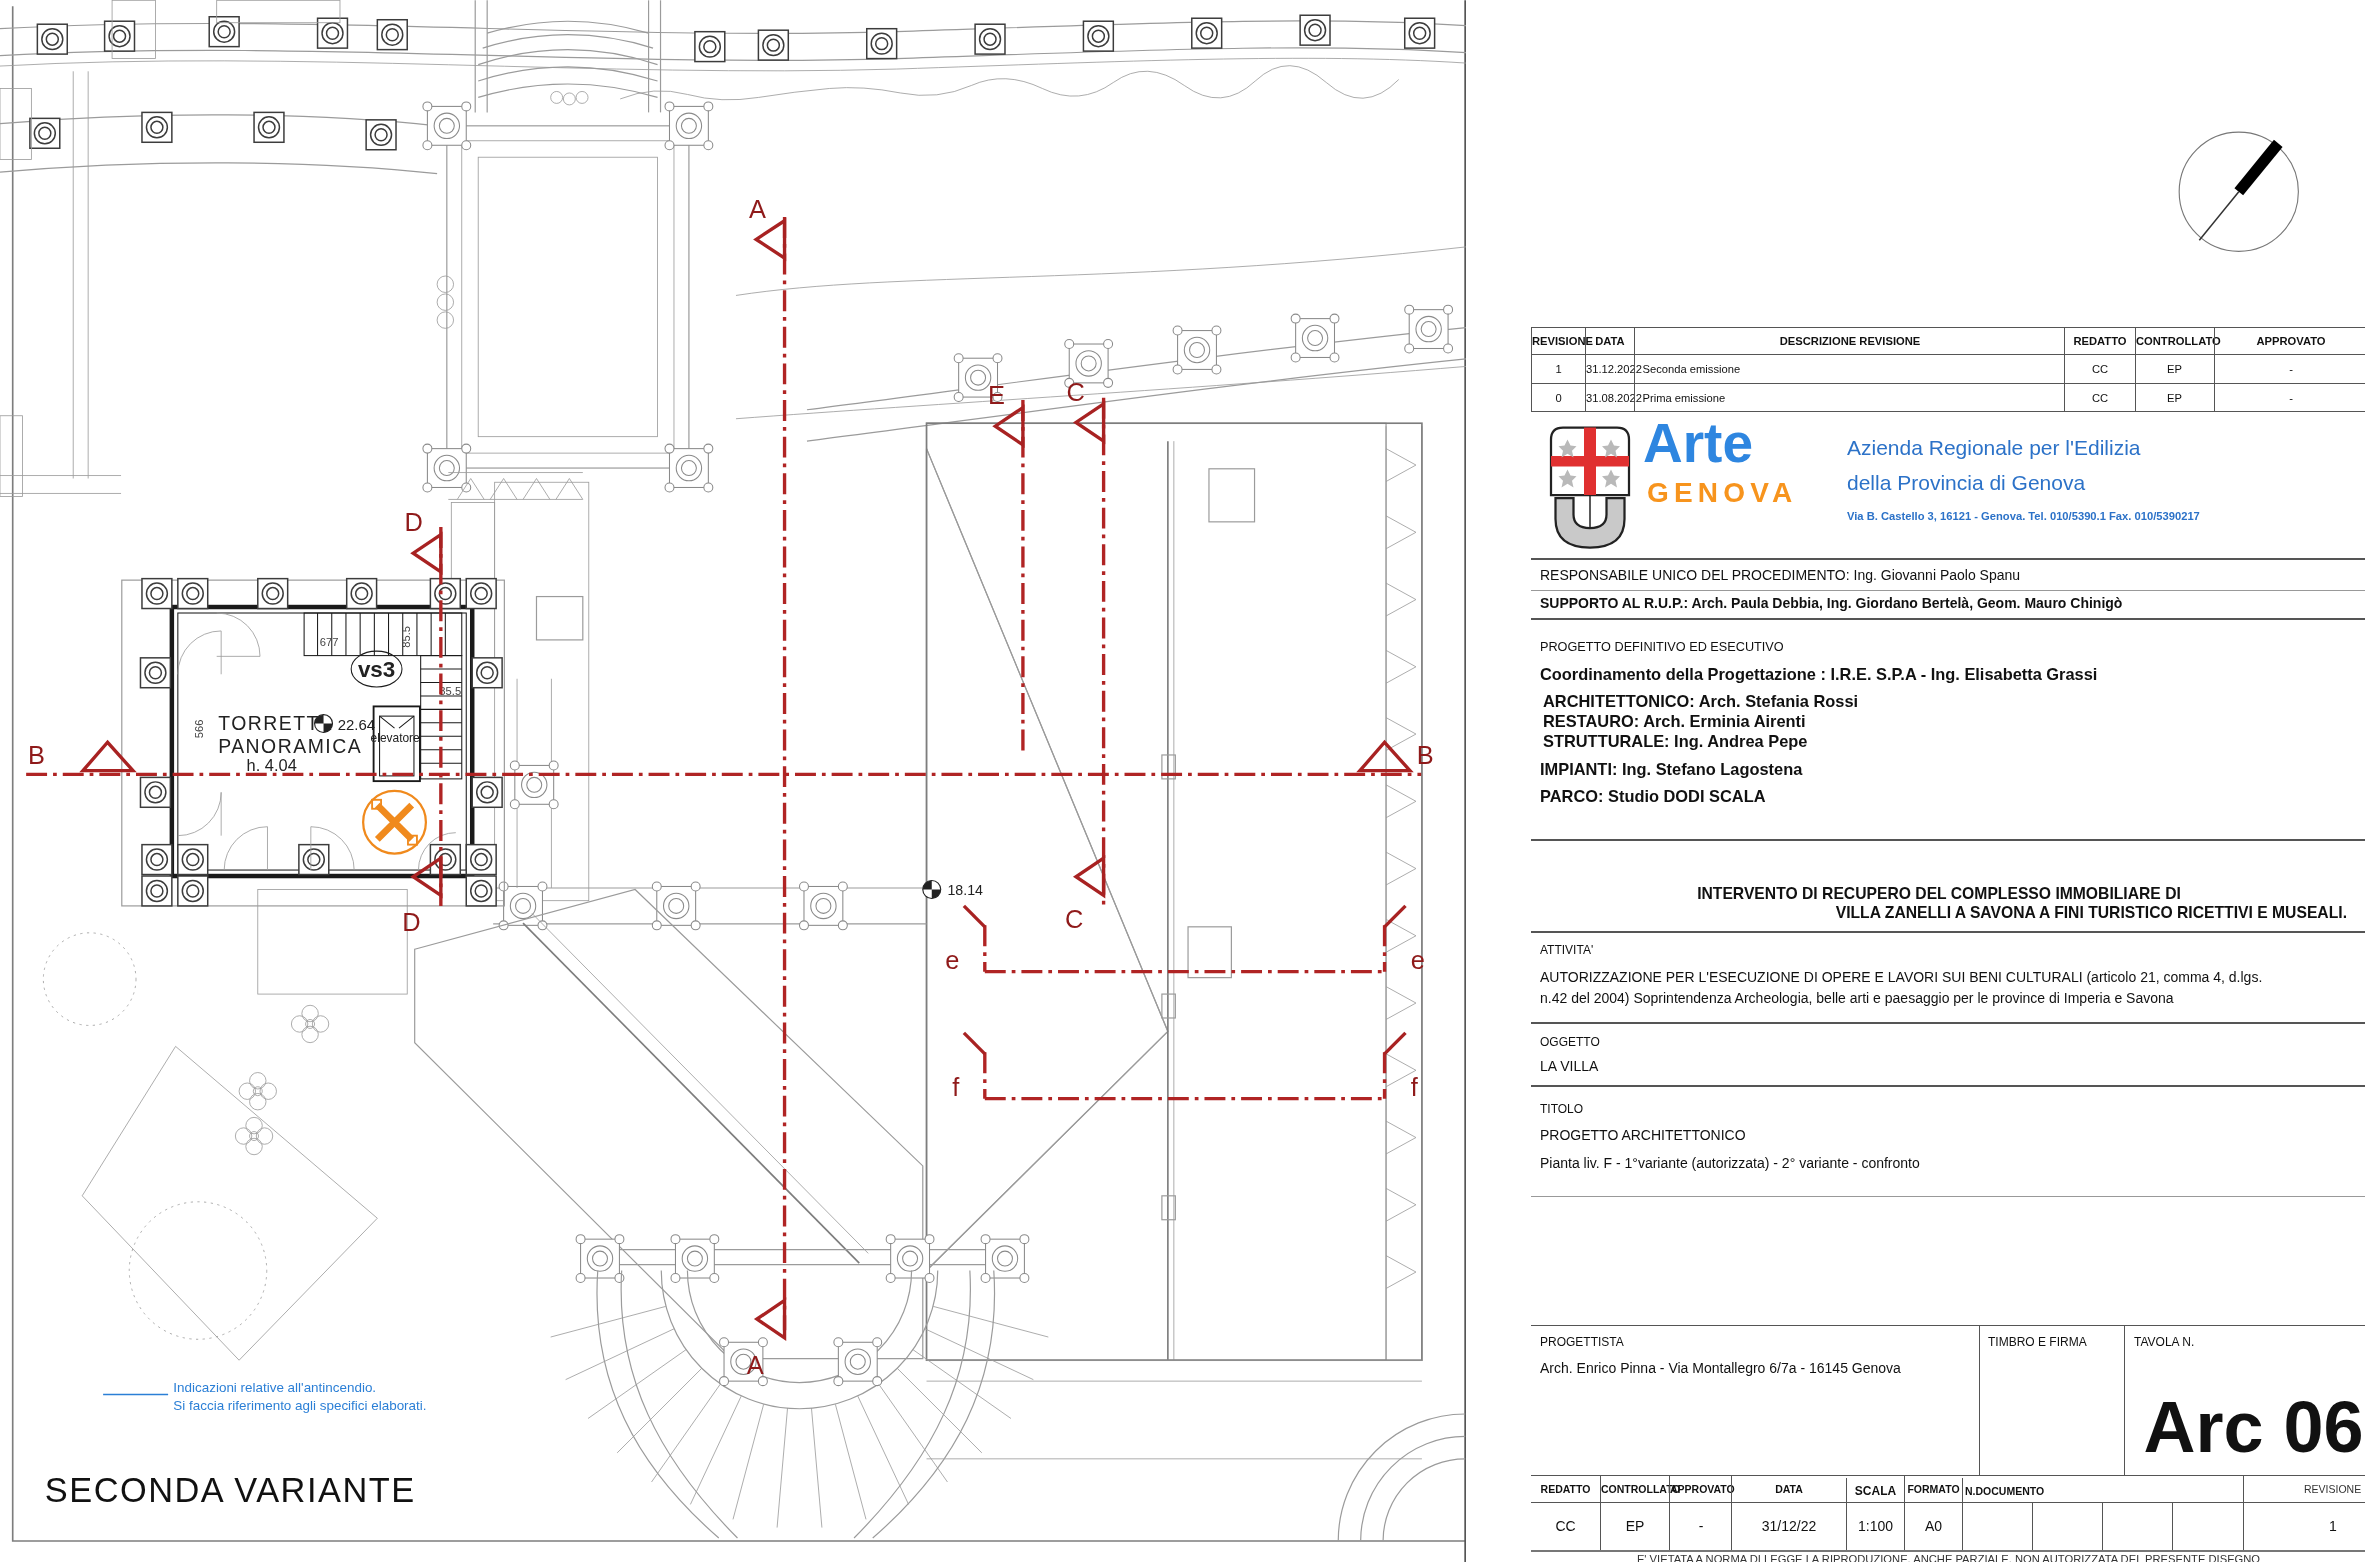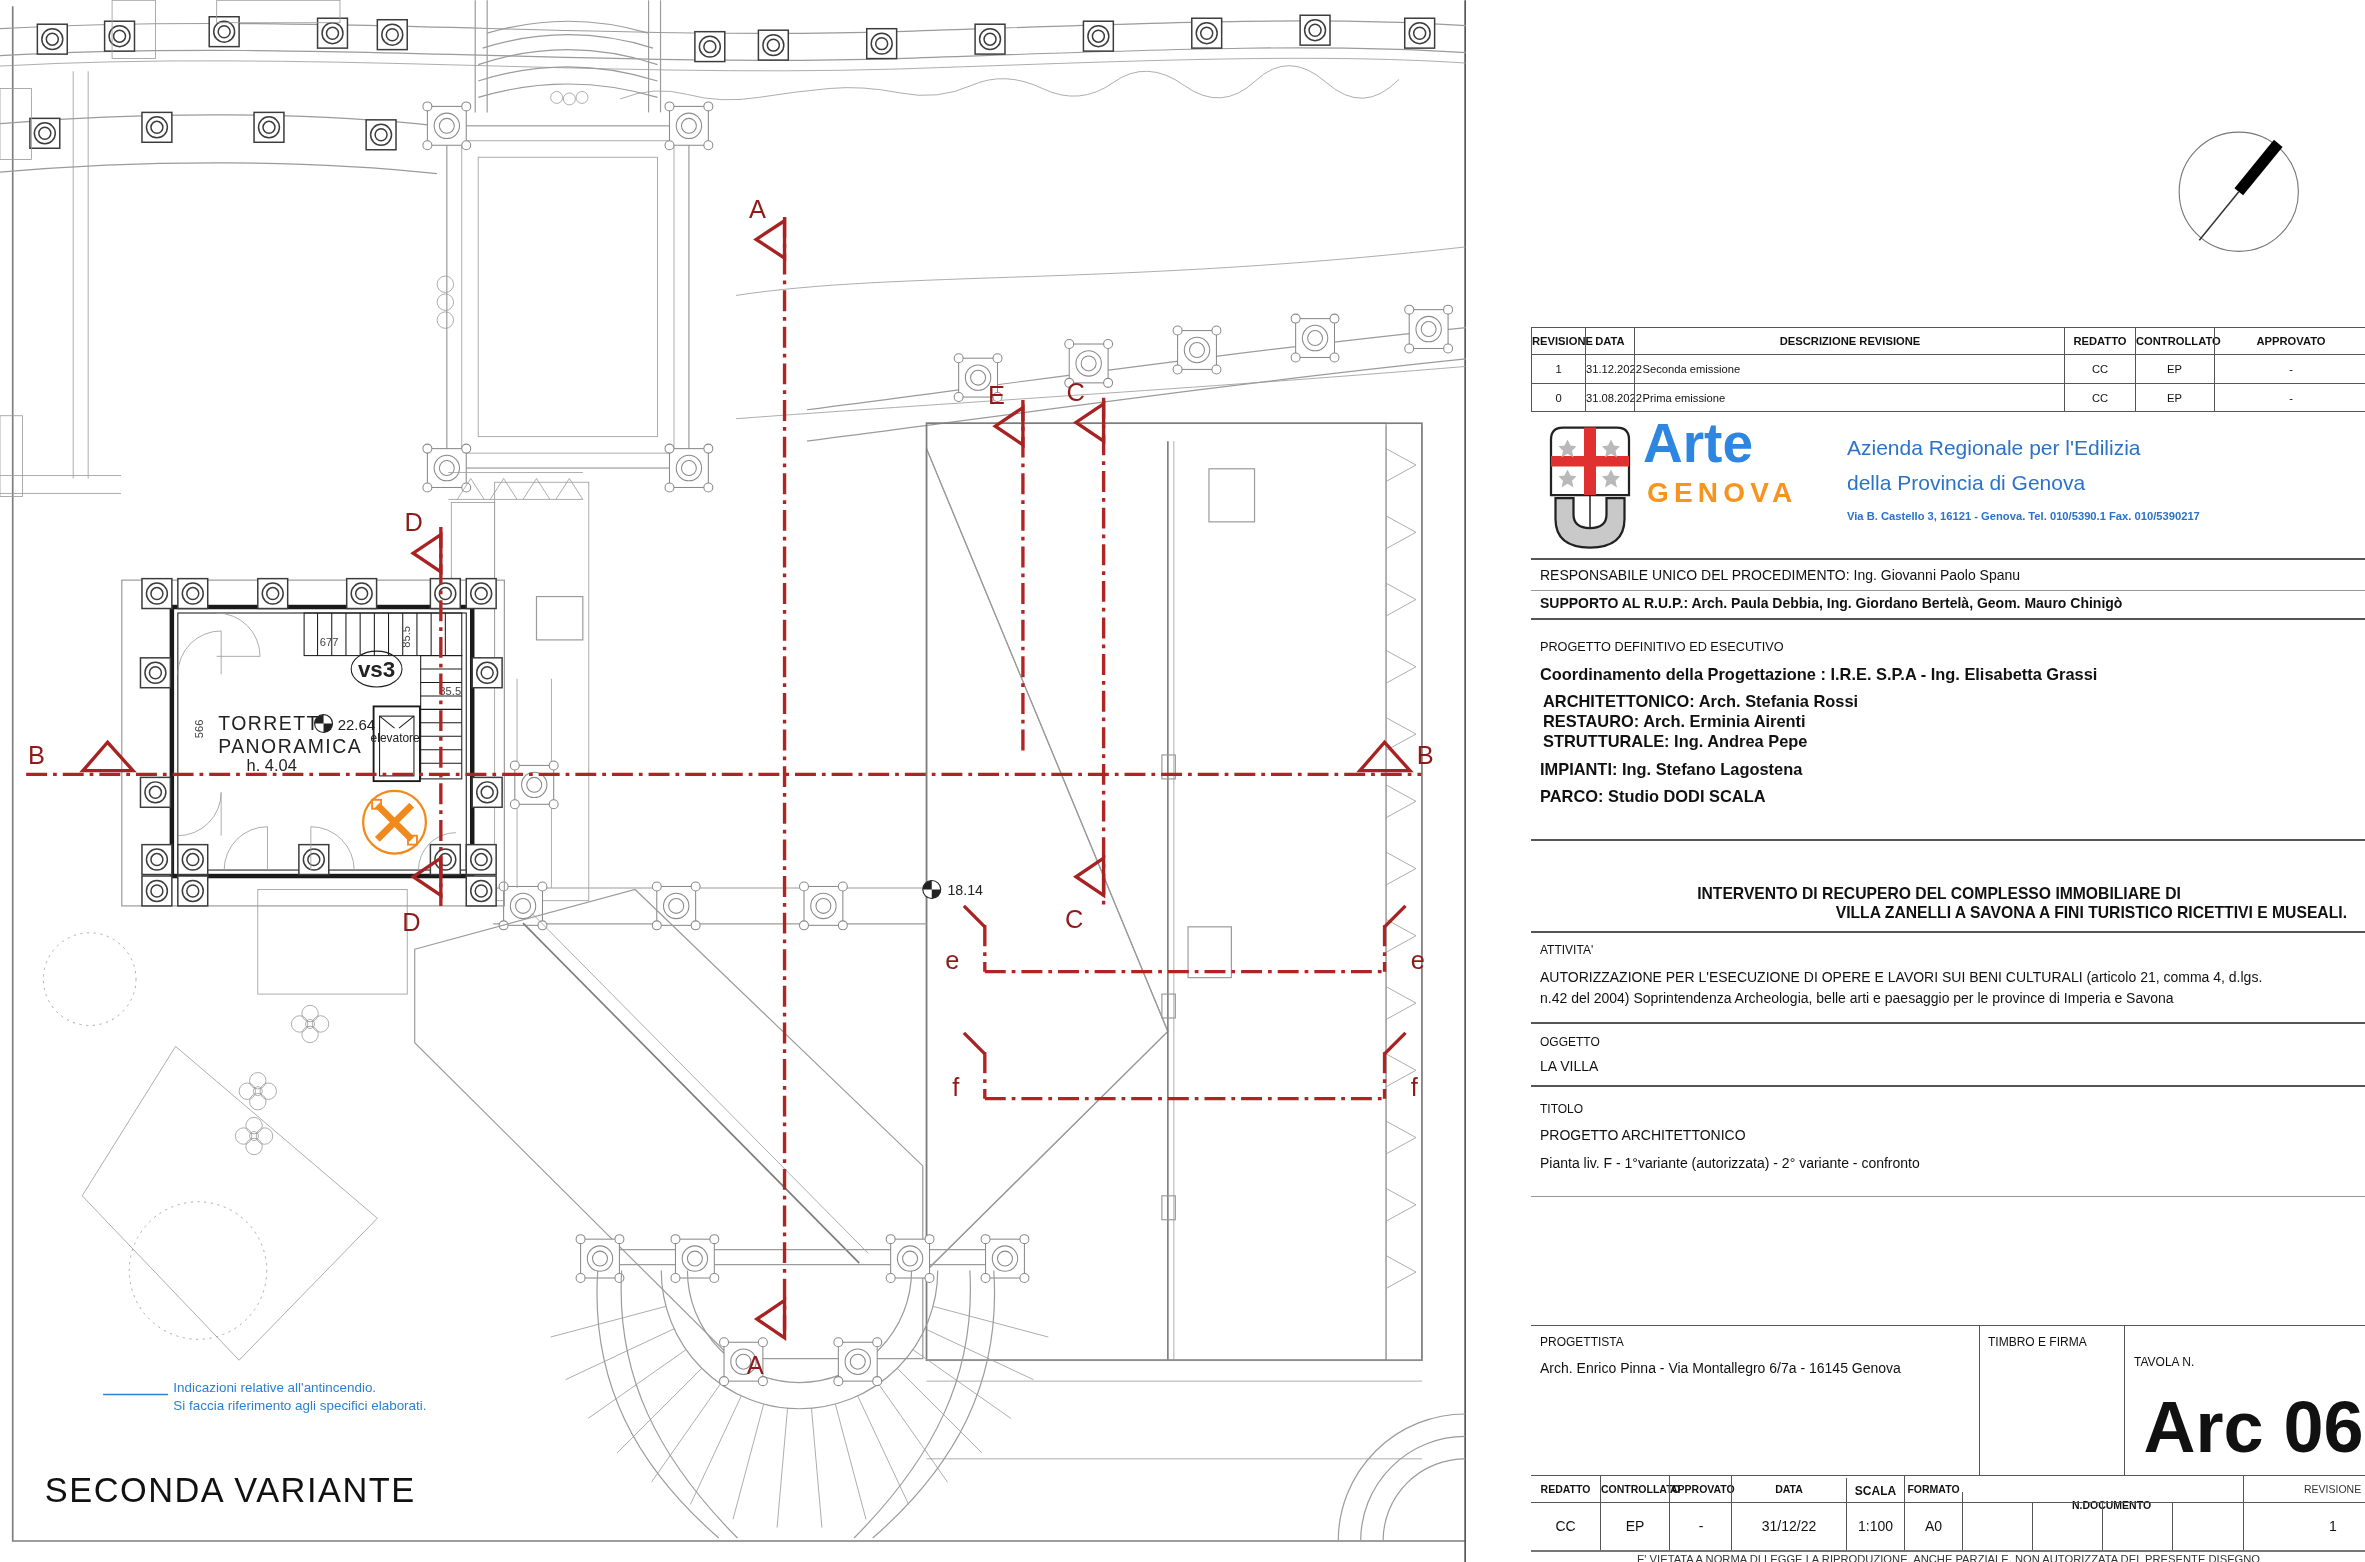--- a/index.html
+++ b/index.html
@@ -458,33 +458,33 @@
   <div class="abs sec-text" style="left:9px;top:1127px;">PROGETTO ARCHITETTONICO</div>
   <div class="abs sec-text" style="left:9px;top:1155px;">Pianta liv. F -  1°variante (autorizzata) - 2° variante - confronto</div>
   <div class="tb-line" style="left:0;top:1196px;width:835px;height:0.7px;background:#999;"></div>
 
   <div class="abs" style="left:0;top:1325px;width:835px;height:149px;border-top:1.5px solid #555;">
     <div class="abs" style="left:448px;top:0;width:0.7px;height:149px;background:#555;"></div>
     <div class="abs" style="left:593px;top:0;width:0.7px;height:149px;background:#555;"></div>
     <div class="abs sec-label" style="left:9px;top:9px;">PROGETTISTA</div>
     <div class="abs sec-text" style="left:9px;top:34px;">Arch. Enrico Pinna - Via Montallegro 6/7a - 16145 Genova</div>
     <div class="abs sec-label" style="left:457px;top:9px;">TIMBRO E FIRMA</div>
-    <div class="abs sec-label" style="left:603px;top:9px;margin-top:20px;">TAVOLA N.</div>
+    <div class="abs sec-label" style="left:603px;top:9px;">TAVOLA N.</div>
     <div class="abs" style="left:603px;top:60px;width:239px;text-align:center;font-size:72px;font-weight:bold;">Arc 06</div>
   </div>
 
   <div class="abs" style="left:0;top:1475px;width:835px;height:74px;border-top:0.7px solid #555;border-bottom:2.2px solid #777;">
 
     <div class="cell hdr" style="left:0;top:0;width:69px;height:26px;line-height:26px;border-left:none;font-size:10.5px;">REDATTO</div>
     <div class="cell hdr" style="left:69px;top:0;width:69px;height:26px;line-height:26px;font-size:10.5px;">CONTROLLATO</div>
     <div class="cell hdr" style="left:138px;top:0;width:63px;height:26px;line-height:26px;font-size:10.5px;">APPROVATO</div>
     <div class="cell hdr" style="left:200px;top:0;width:115px;height:26px;line-height:26px;font-size:10.5px;">DATA</div>
     <div class="cell hdr" style="left:315px;top:2px;width:58px;height:26px;line-height:26px;font-size:12px;">SCALA</div>
     <div class="cell hdr" style="left:373px;top:0;width:58px;height:26px;line-height:26px;font-size:10.5px;">FORMATO</div>
-    <div class="cell hdr" style="left:431px;top:16px;width:280px;height:26px;line-height:26px;text-align:center;padding-left:18px;font-size:10.5px;">N.DOCUMENTO</div>
+    <div class="cell hdr" style="left:431px;top:2px;width:280px;height:26px;line-height:26px;text-align:left;padding-left:2px;font-size:10.5px;">N.DOCUMENTO</div>
     <div class="cell" style="left:712px;top:0;width:179px;height:26px;line-height:26px;font-size:10.5px;text-align:left;padding-left:60px;color:#333;">REVISIONE</div>
 
     <div class="abs" style="left:0;top:26px;width:835px;height:47px;border-top:0.7px solid #555;">
       <div class="cell val" style="left:0;top:0;width:69px;height:47px;line-height:47px;border-left:none;font-size:14px;">CC</div>
       <div class="cell val" style="left:69px;top:0;width:69px;height:47px;line-height:47px;font-size:14px;">EP</div>
       <div class="cell val" style="left:138px;top:0;width:63px;height:47px;line-height:47px;font-size:14px;">-</div>
       <div class="cell val" style="left:200px;top:0;width:115px;height:47px;line-height:47px;font-size:14px;">31/12/22</div>
       <div class="cell val" style="left:315px;top:0;width:58px;height:47px;line-height:47px;font-size:14px;">1:100</div>
       <div class="cell val" style="left:373px;top:0;width:58px;height:47px;line-height:47px;font-size:14px;">A0</div>
       <div class="cell val" style="left:431px;top:0;width:70px;height:47px;"></div>

